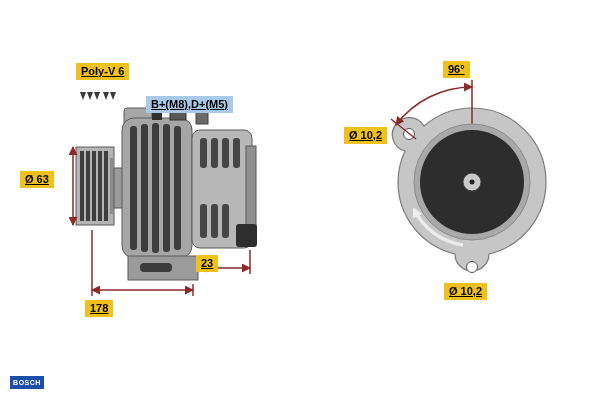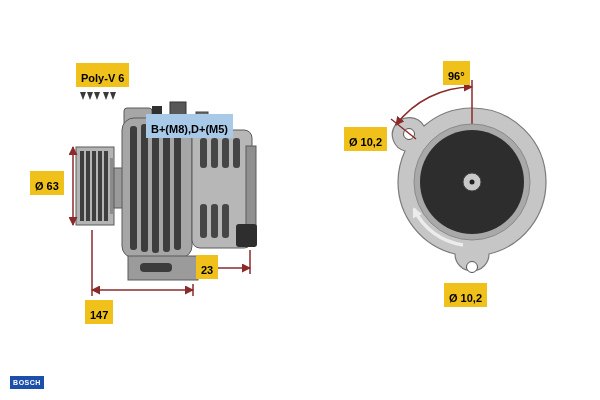--- a/index.html
+++ b/index.html
@@ -6,25 +6,26 @@
   .canvas {
     position:relative; width:600px; height:400px; background:#ffffff;
     font-family:"Liberation Sans", sans-serif; overflow:hidden;
   }
   .canvas svg { position:absolute; left:0; top:0; }
   .tag {
     position:absolute;
     background: var(--label_bg, #f0c11a);
     color:#000;
     font: bold 11px/14px "Liberation Sans", sans-serif;
-    padding:8px 5px 2px 5px;
+    padding:1px 5px 2px 5px;
     white-space:nowrap;
     z-index:5;
+    text-decoration:underline;
   }
-  .tag.blue { background: var(--terminal_label_bg, #a9c9e8); margin-top: 18px; }
+  .tag.blue { background: var(--terminal_label_bg, #a9c9e8); }
   .logo {
     position:absolute; left:10px; top:376px; width:34px; height:13px;
     background: var(--logo_blue, #1b4faa);
     color:#fff; font: bold 7px "Liberation Sans", sans-serif;
     display:flex; align-items:center; justify-content:center;
     letter-spacing:0.5px; z-index:5;
   }
   .dim  { stroke: var(--dim_line, #8a2a2a); stroke-width:1.5; fill:none; }
   .dimfill { fill: var(--dim_line, #8a2a2a); }
   .outline { stroke:#5a5a5a; stroke-width:1; }
@@ -146,21 +147,21 @@
         <line x1="416" y1="139" x2="391" y2="119" class="dim"></line>
         <path d="M 472 87 A 95 95 0 0 0 396 125" class="dim" marker-start="url(#as)" marker-end="url(#ae)"></path>
       </g>
 
       <path d="M 463 245 A 64 64 0 0 1 414 209" stroke="#ececec" stroke-width="3.5" fill="none" marker-end="url(#aw)"></path>
     </g>
   </svg>
 
   <div class="tag" style="left:76px; top:63px">Poly-V 6</div>
   <div class="tag blue" style="left:146px; top:96px">B+(M8),D+(M5)</div>
-  <div class="tag" style="left:30px; top:171px">Ø 63</div>
-  <div class="tag" style="left:85px; top:300px">147</div>
+  <div class="tag" style="left:20px; top:171px">Ø 63</div>
+  <div class="tag" style="left:85px; top:300px">178</div>
   <div class="tag" style="left:196px; top:255px">23</div>
   <div class="tag" style="left:443px; top:61px">96°</div>
   <div class="tag" style="left:344px; top:127px">Ø 10,2</div>
   <div class="tag" style="left:444px; top:283px">Ø 10,2</div>
 
   <div class="logo">BOSCH</div>
 </div>
 
 </body></html>

